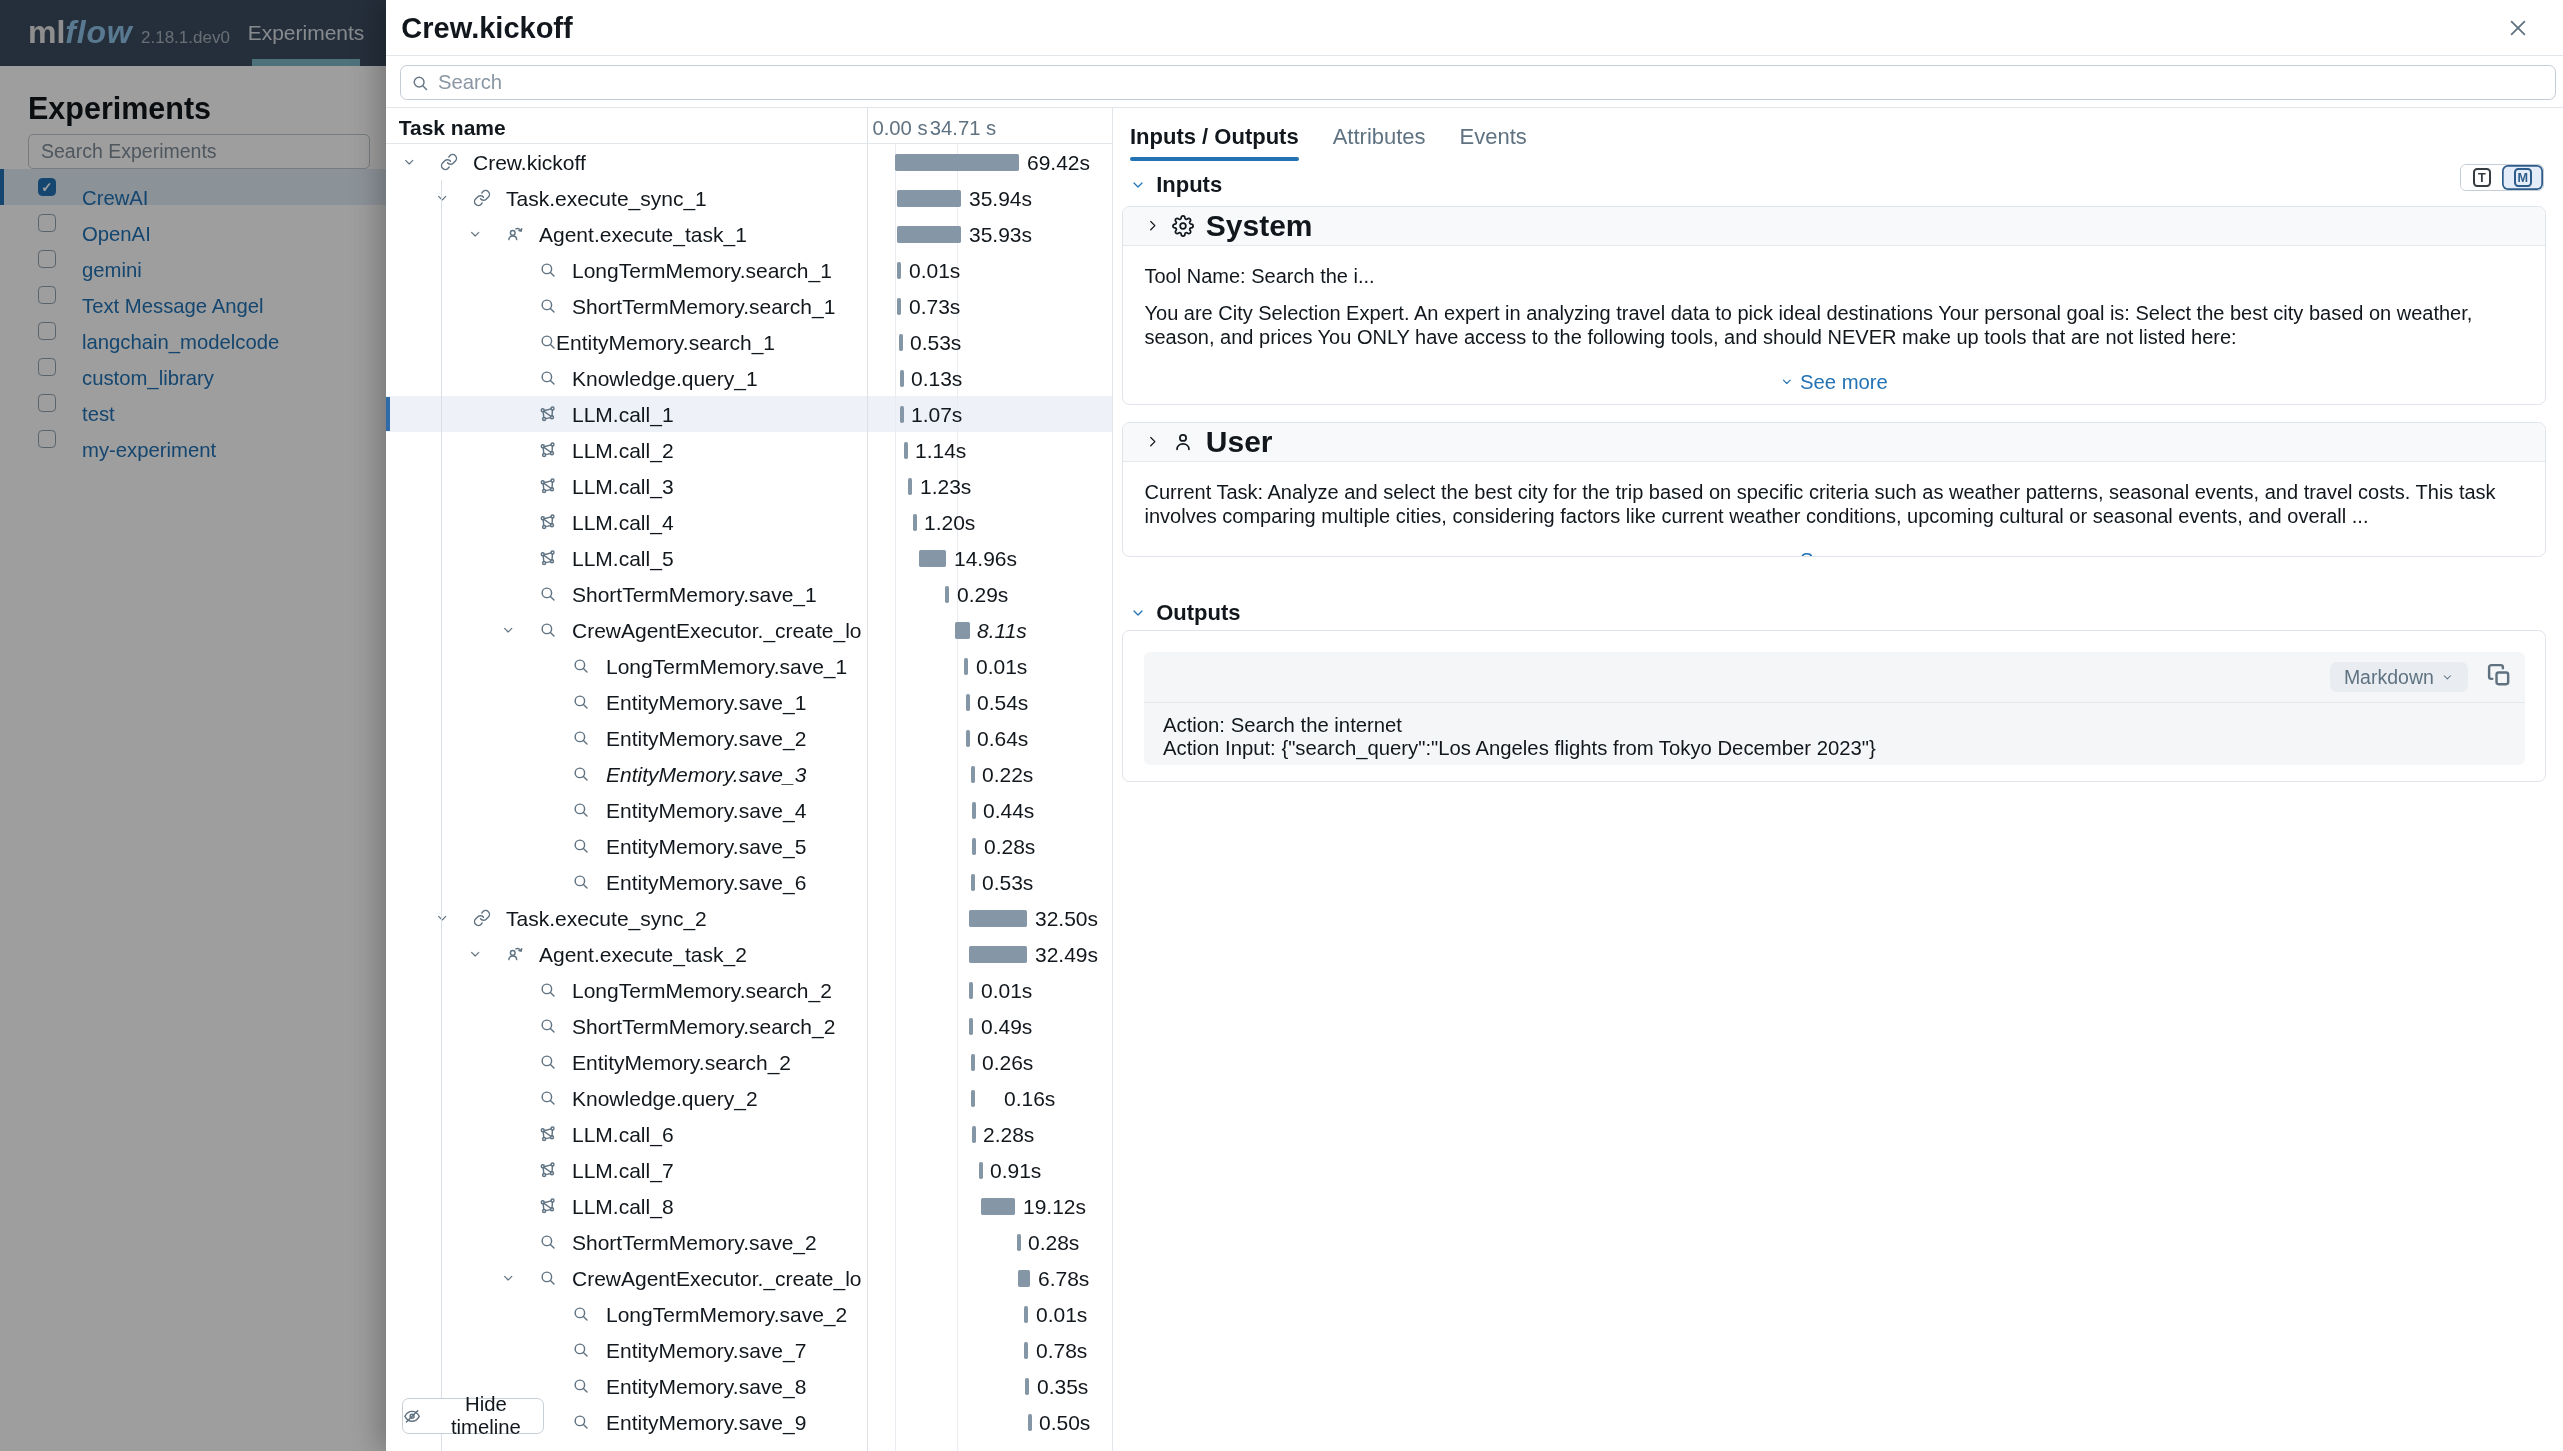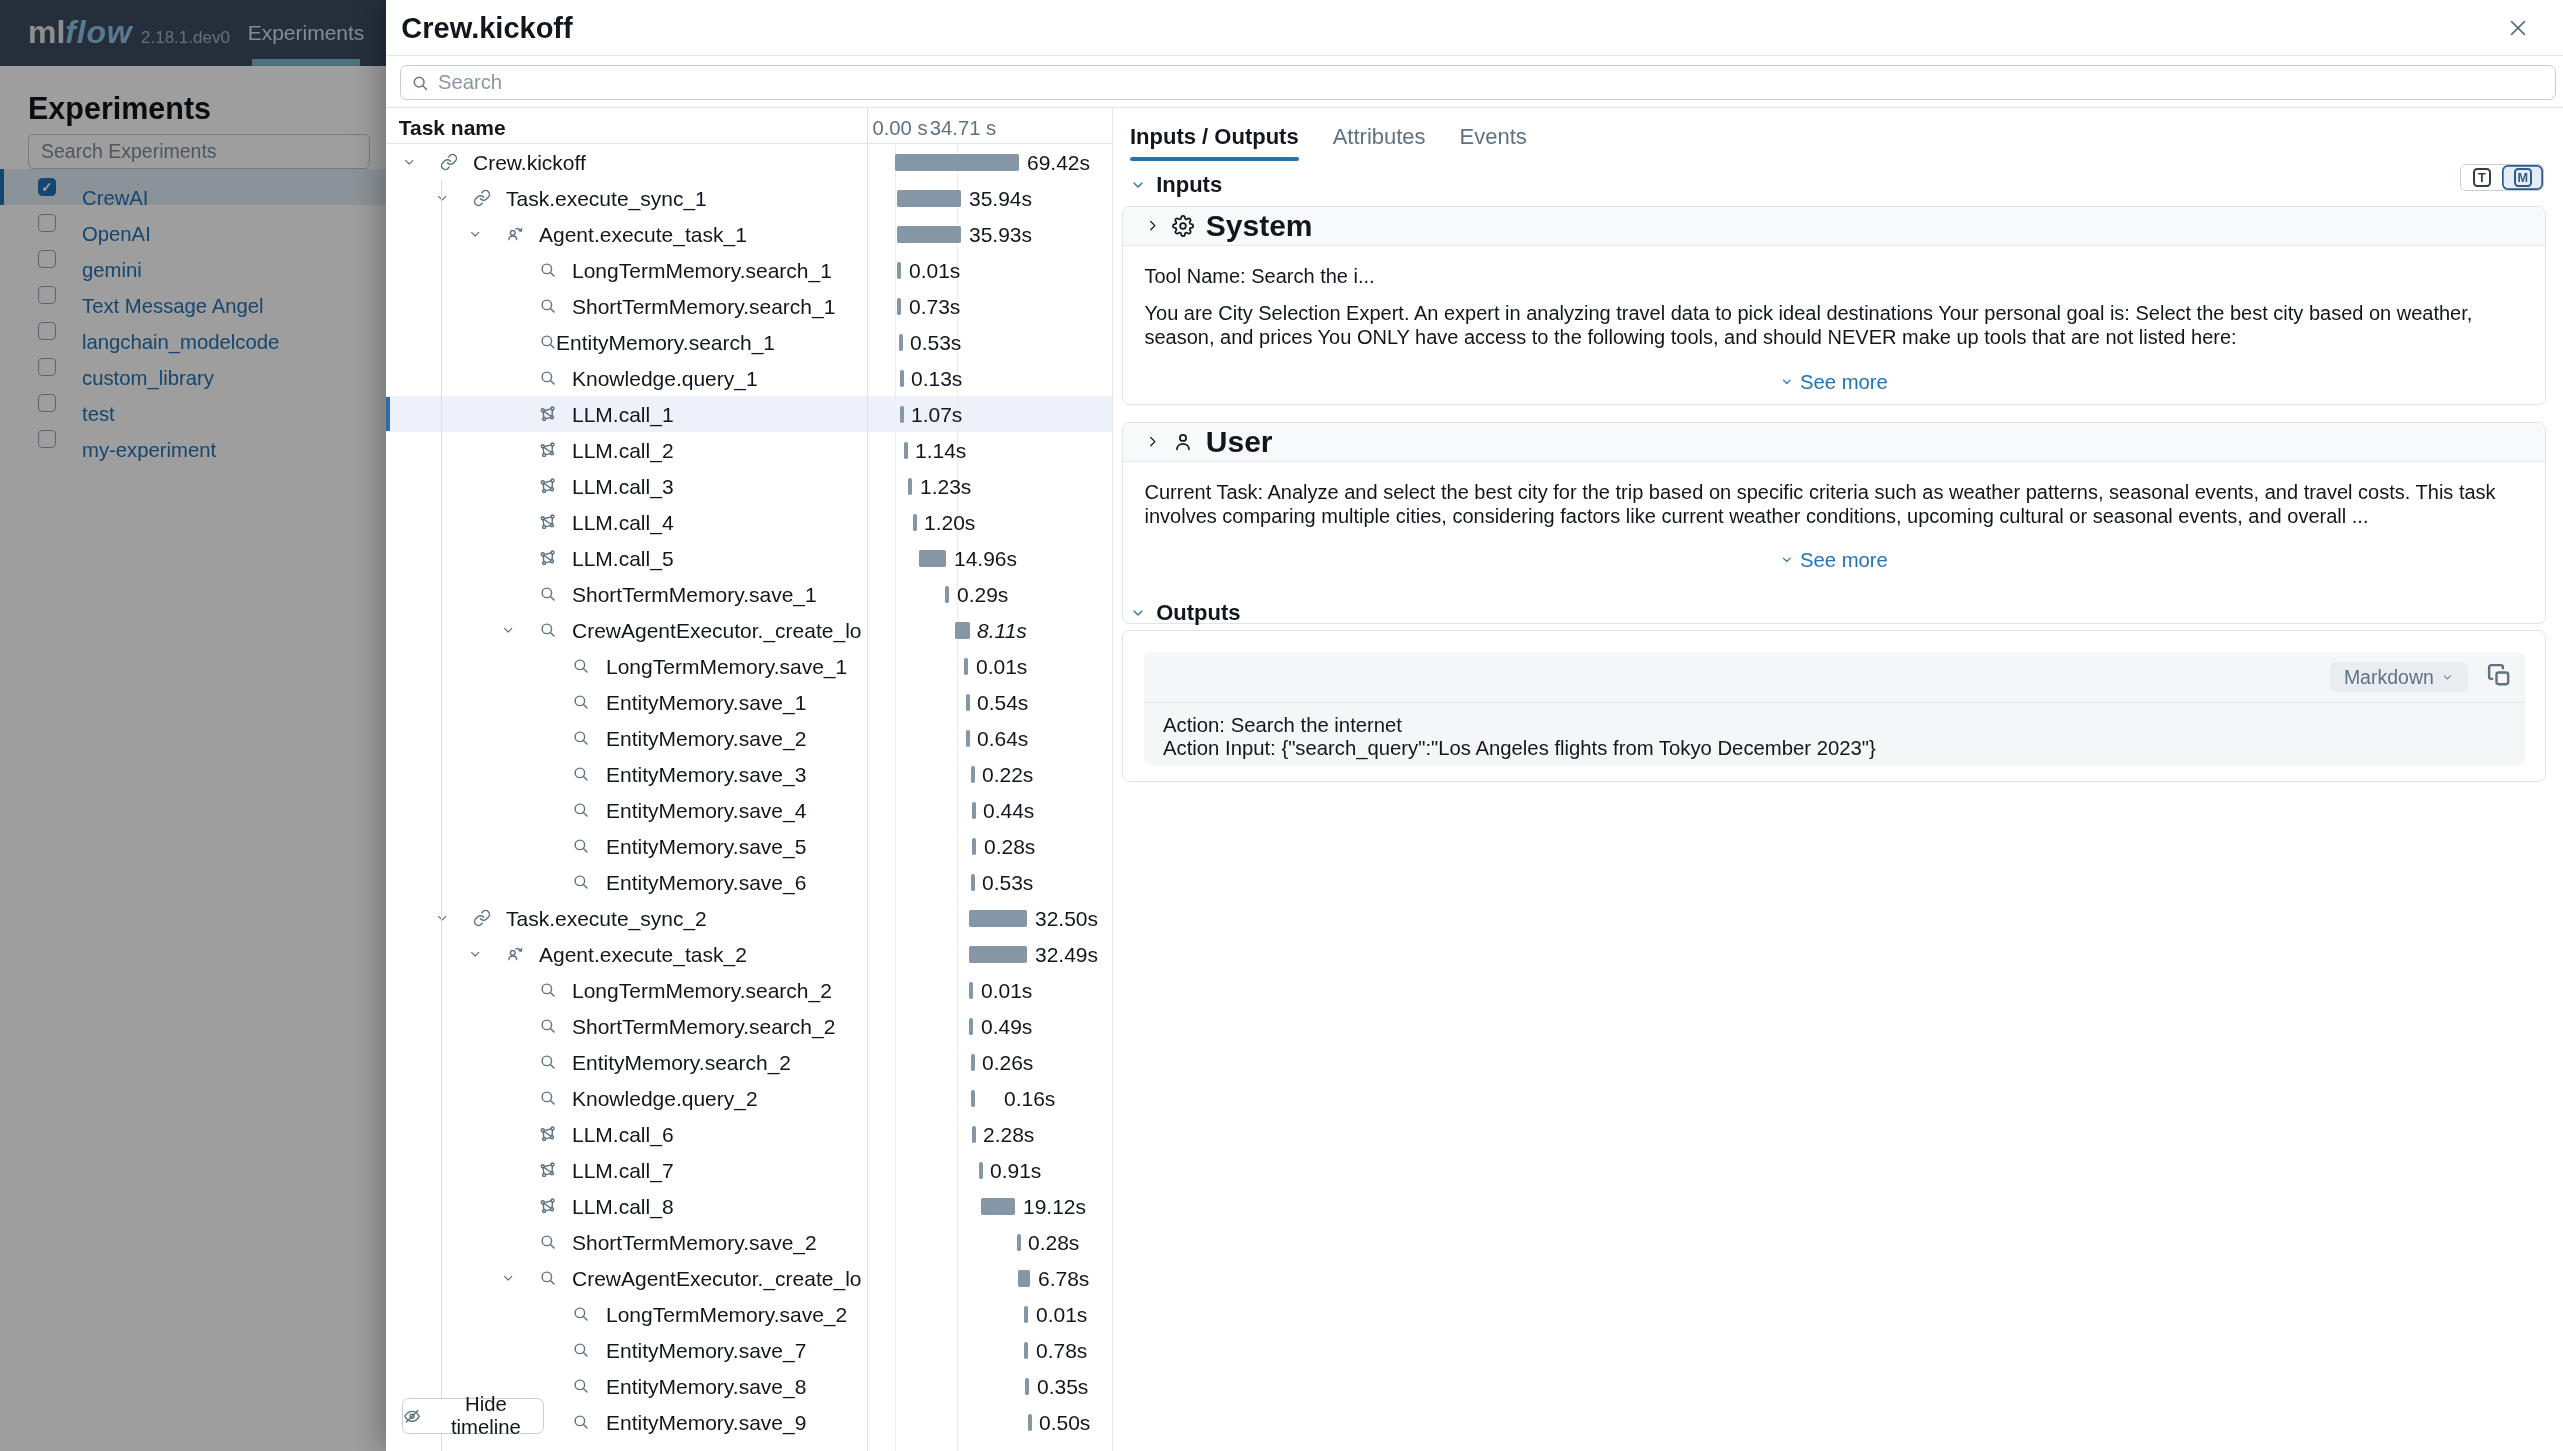--- a/index.html
+++ b/index.html
@@ -450,21 +450,21 @@
           <span class="t-bar" style="left: 580px; width: 3.8px;"></span>
           <span class="t-dur" style="left: 591px;">0.64s</span>
         </div>
         <div class="t-row">
           <span class="t-ic ic" style="left: 186px;">
             <svg viewBox="0 0 24 24">
               <circle cx="10.5" cy="10.5" r="6.3"></circle>
               <line x1="15.2" y1="15.2" x2="20" y2="20"></line>
             </svg>
           </span>
-          <span class="t-label" style="left: 220px; max-width: 256px;">EntityMemory.save_3</span>
+          <span class="t-label" style="left: 220px; max-width: 256px; font-style: italic;">EntityMemory.save_3</span>
           <span class="t-bar" style="left: 585px; width: 3.8px;"></span>
           <span class="t-dur" style="left: 596px;">0.22s</span>
         </div>
         <div class="t-row">
           <span class="t-ic ic" style="left: 186px;">
             <svg viewBox="0 0 24 24">
               <circle cx="10.5" cy="10.5" r="6.3"></circle>
               <line x1="15.2" y1="15.2" x2="20" y2="20"></line>
             </svg>
           </span>
@@ -760,21 +760,21 @@
             <div class="see-more" style="bottom: 12px;">
               <span class="ic">
                 <svg viewBox="0 0 24 24">
                   <polyline points="6,9 12,15 18,9"></polyline>
                 </svg>
               </span>
               <span>See more</span>
             </div>
           </div>
         </div>
-        <div class="msg-card" style="top: 314px; height: 202px;">
+        <div class="msg-card" style="top: 314px; height: 135px;">
           <div class="msg-head">
             <span class="msg-chev ic">
               <svg viewBox="0 0 24 24">
                 <polyline points="9,5.5 15.5,12 9,18.5"></polyline>
               </svg>
             </span>
             <span class="msg-role-ic ic">
               <svg viewBox="0 0 24 24">
                 <circle cx="12" cy="7.5" r="3.4"></circle>
                 <path d="M5.5 20c0-3.6 2.9-6 6.5-6s6.5 2.4 6.5 6"></path>

